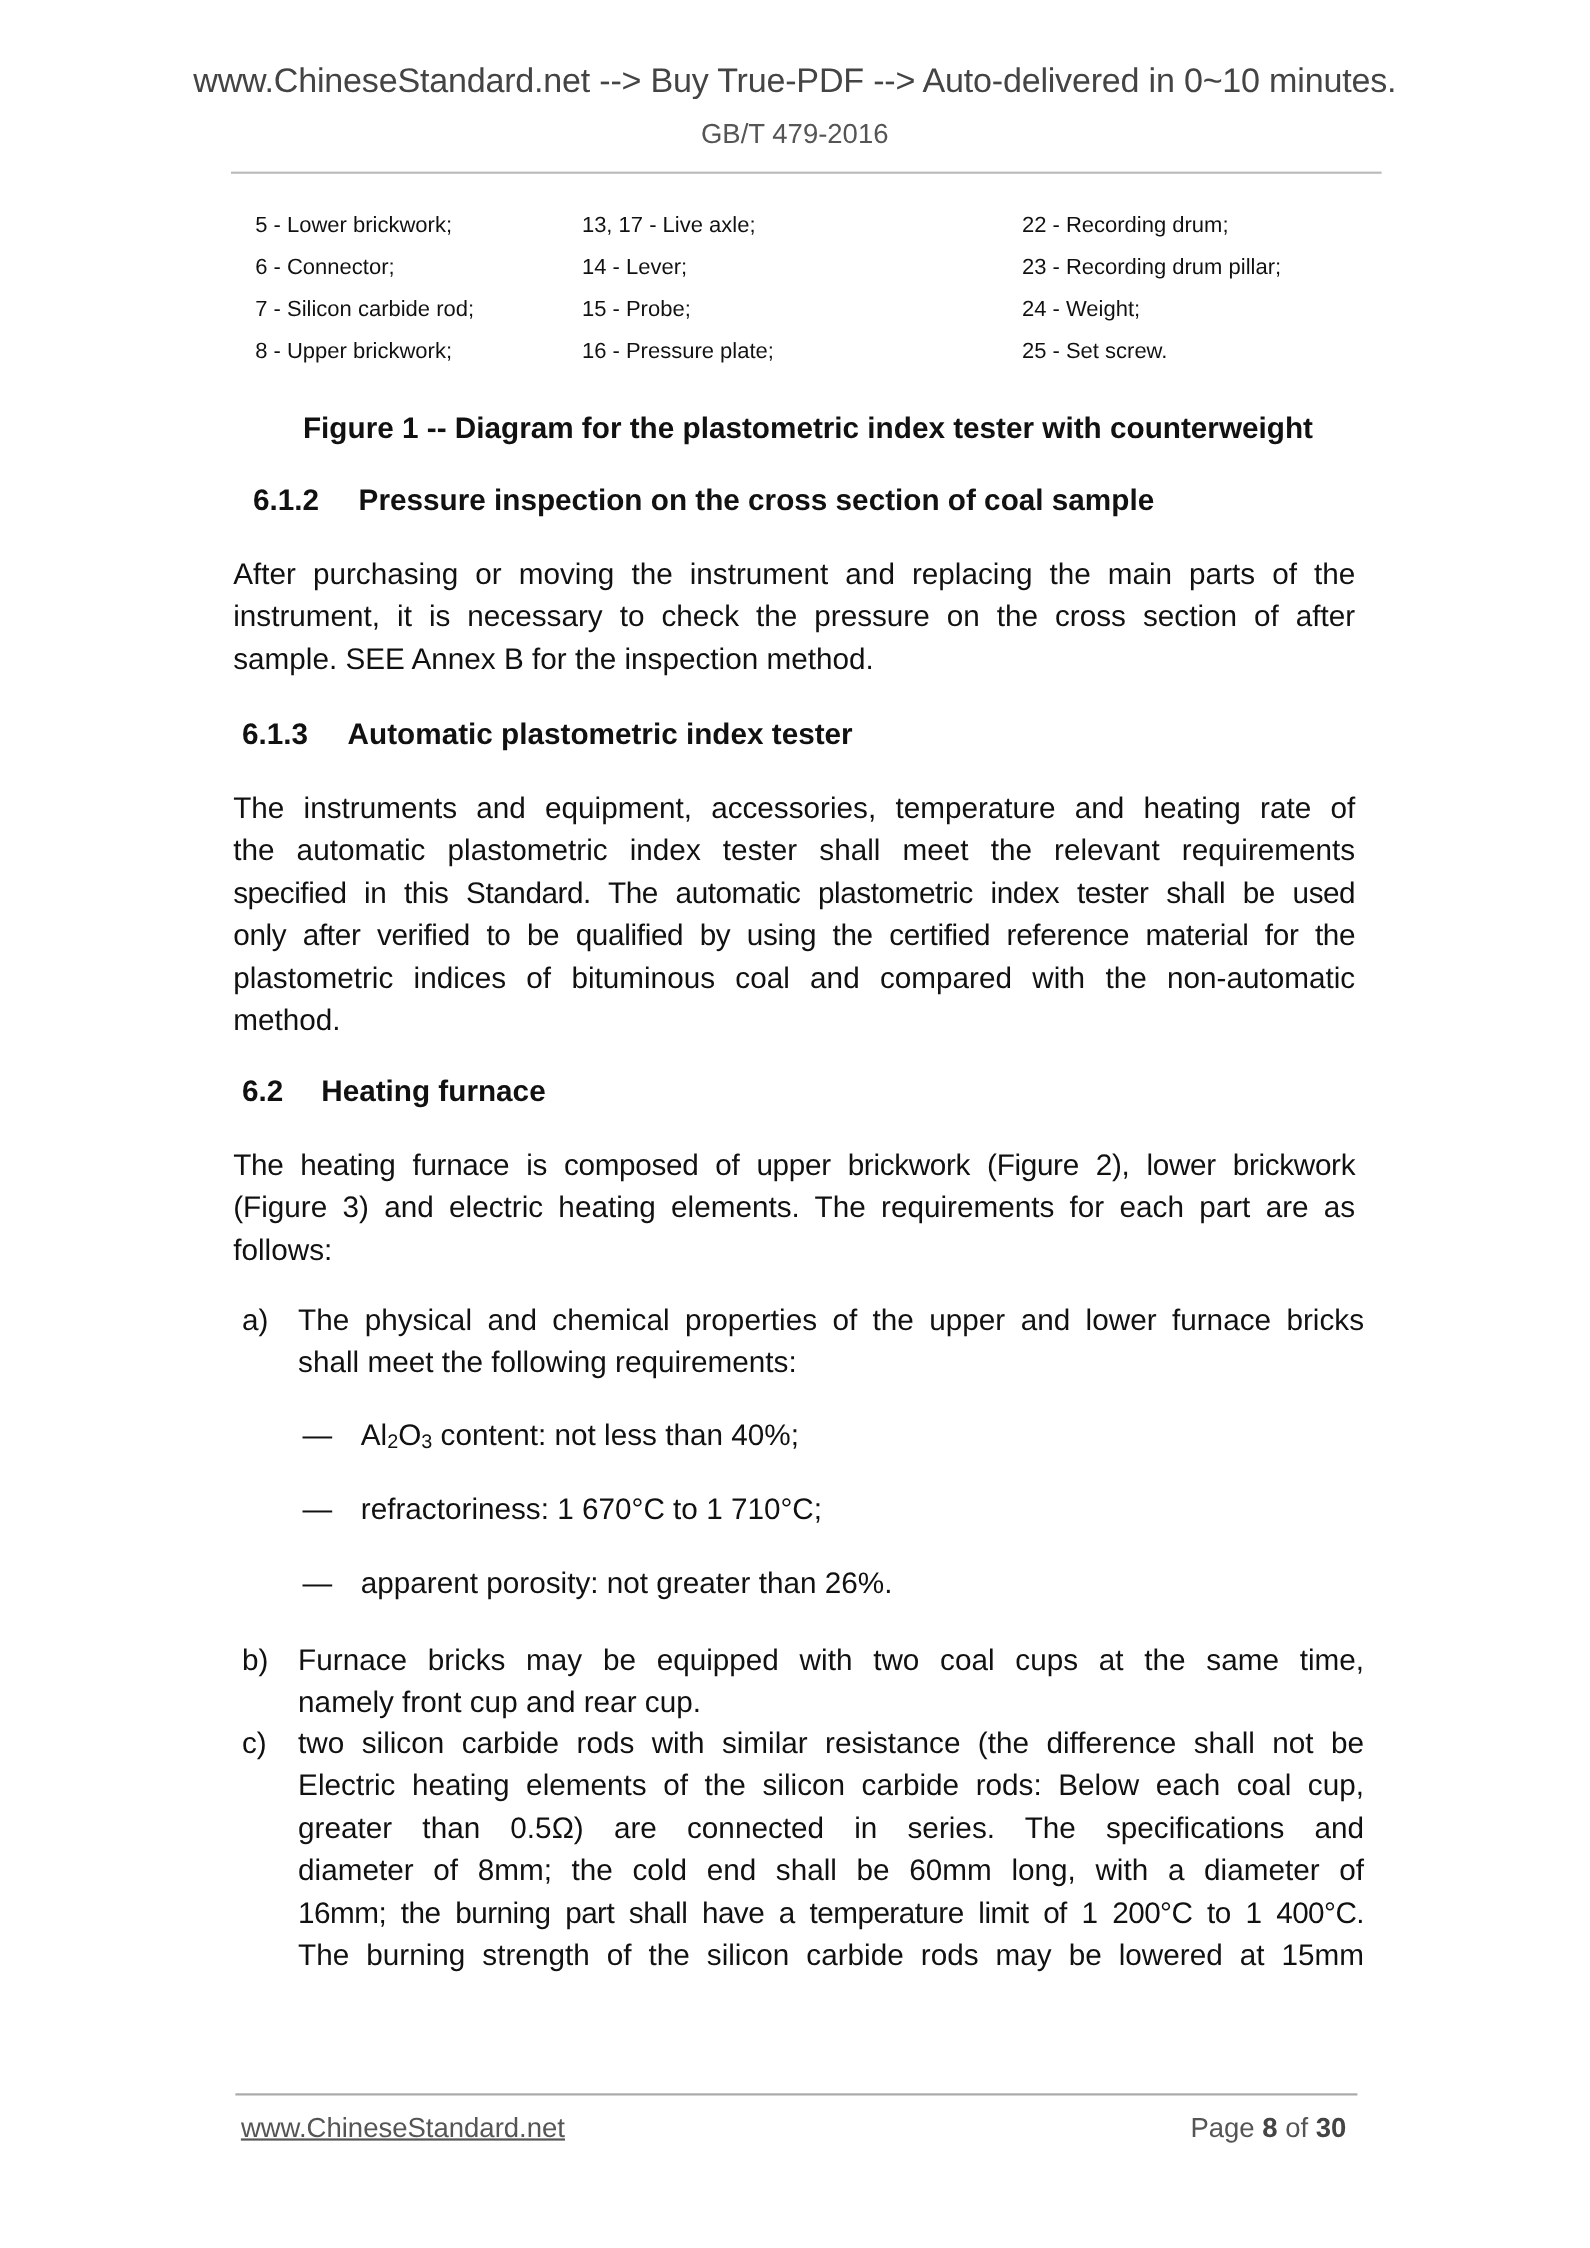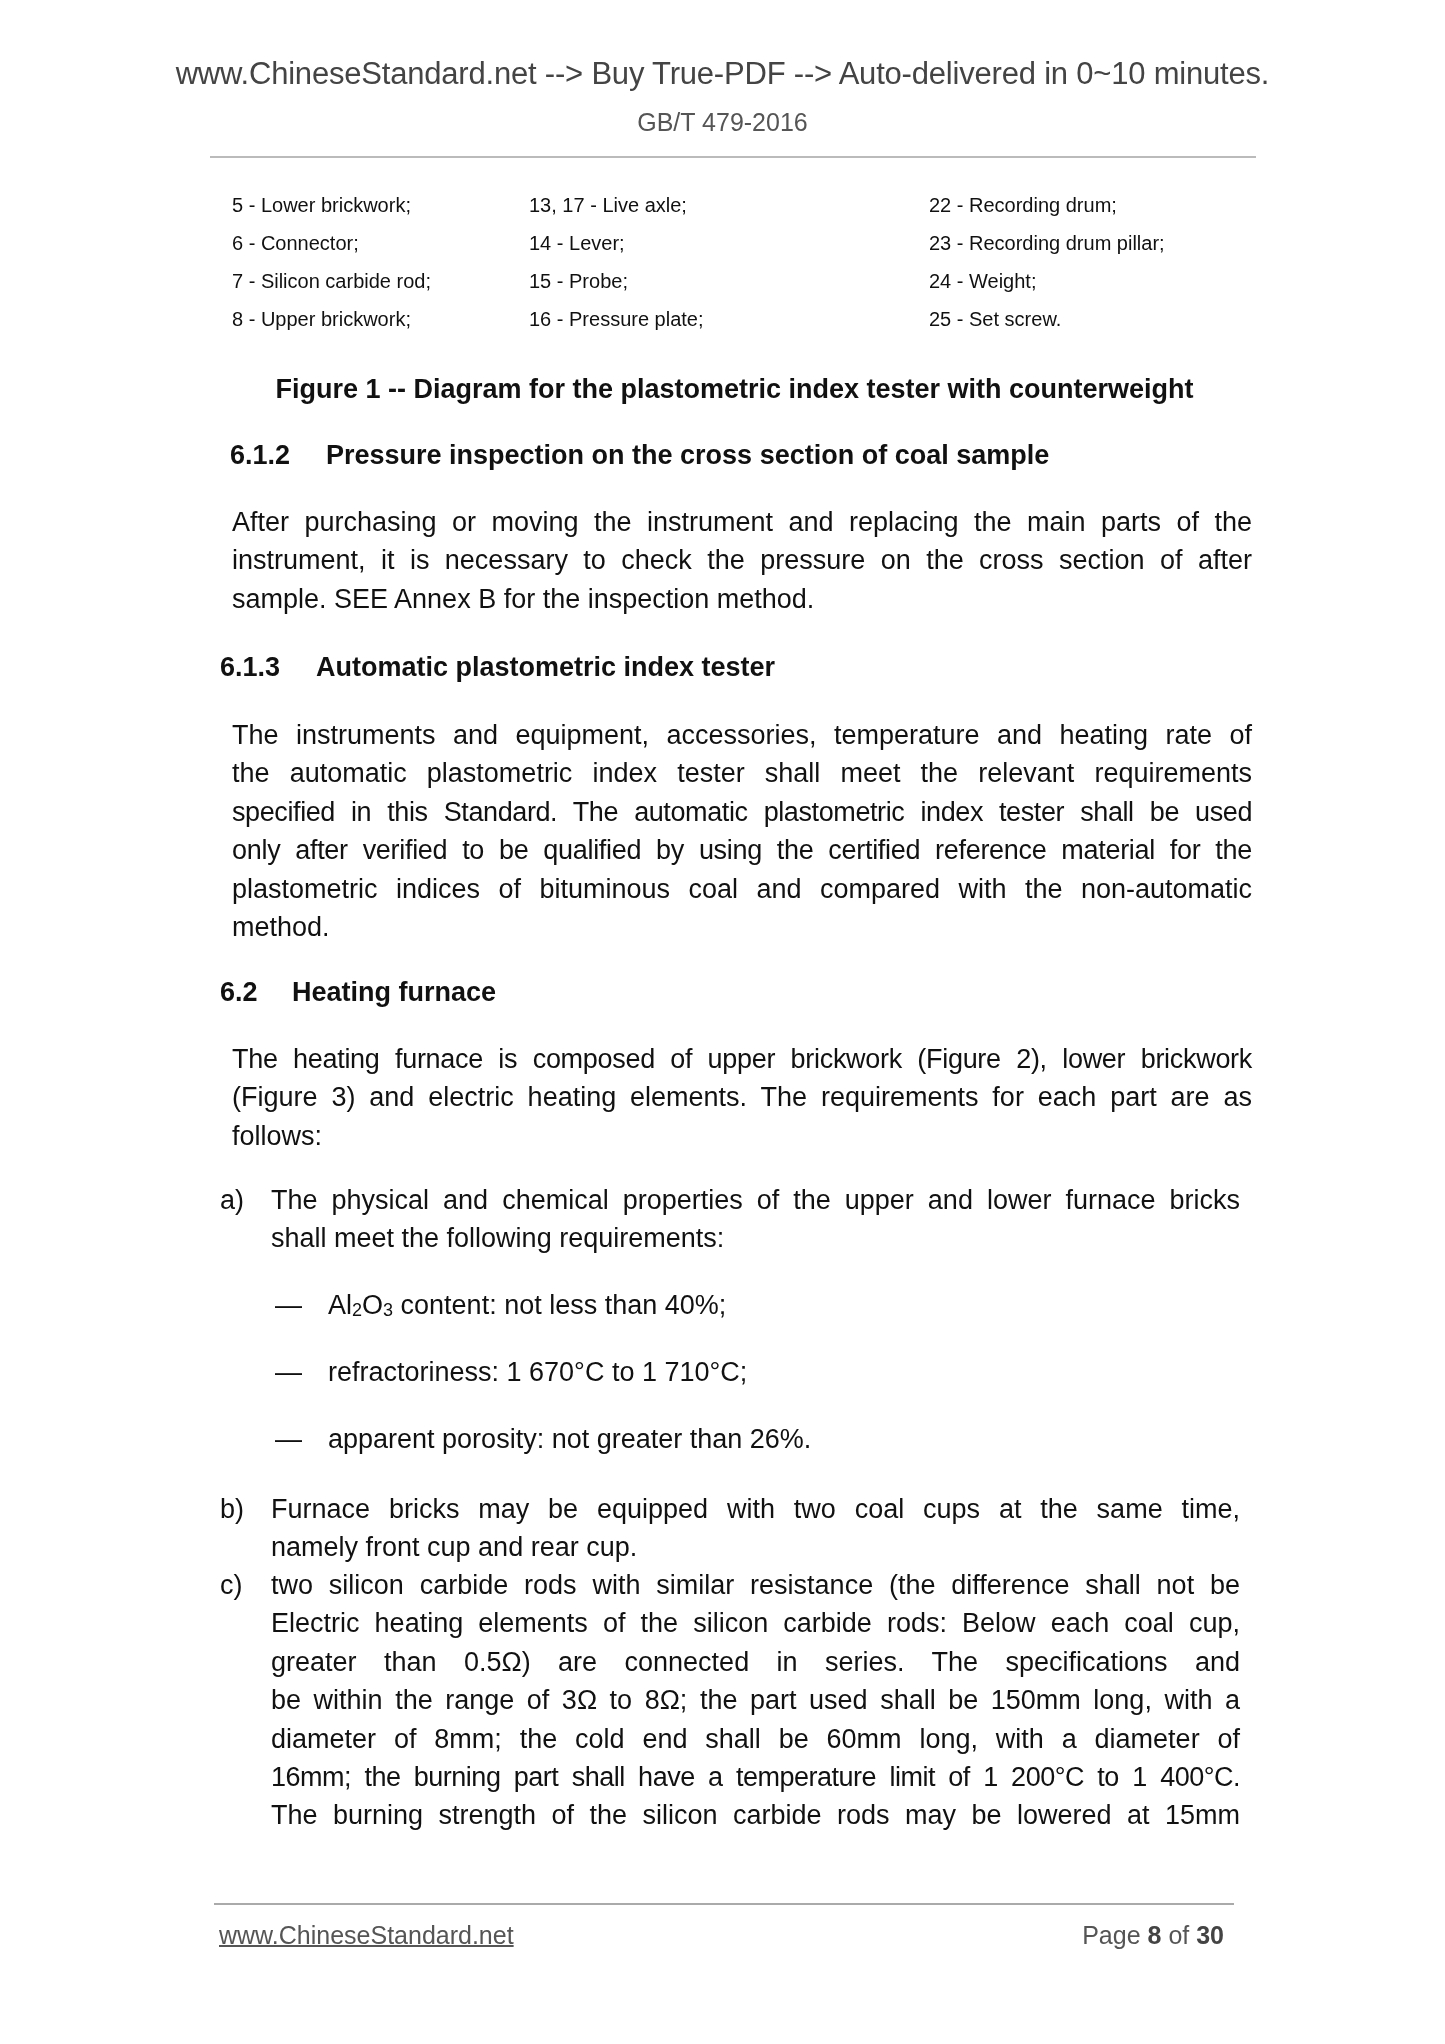--- a/index.html
+++ b/index.html
@@ -32,21 +32,21 @@
     .fig-caption {
       position: absolute; top: 374px; left: 12px; width: 1445px; text-align: center;
       font-size: 27px; font-weight: bold;
     }
     .h3 {
       position: absolute; left: 220px; font-size: 27px; font-weight: bold; white-space: nowrap;
     }
     .h3 .num { display: inline-block; width: 96px; }
     .h3 .num.short { width: 72px; }
     .para {
-      position: absolute; left: 232px; width: 1020px; font-size: 27px; line-height: 38.4px;
+      position: absolute; left: 212px; width: 1020px; font-size: 27px; line-height: 38.4px;
       text-align: justify;
     }
     .list-item { position: absolute; left: 220px; width: 1020px; font-size: 27px; line-height: 38.4px; }
     .list-item .marker { position: absolute; left: 0; top: 0; }
     .list-item .body { margin-left: 51px; text-align: justify; display: block; }
     .dash-item { position: absolute; left: 275px; font-size: 27px; white-space: nowrap; }
     .dash-item .dash { display: inline-block; width: 53px; }
     sub.chem { font-size: 18px; vertical-align: -2px; line-height: 0; }
 
     .rule-bottom {
@@ -150,21 +150,20 @@
     <div>namely front cup and rear cup.</div>
   </span>
 </div>
 
 <div class="list-item" style="top:1566px;">
   <span class="marker">c)</span>
   <span class="body">
     <div style="text-align-last:justify;">two silicon carbide rods with similar resistance (the difference shall not be</div>
     <div style="text-align-last:justify;">Electric heating elements of the silicon carbide rods: Below each coal cup,</div>
     <div style="text-align-last:justify;">greater than 0.5Ω) are connected in series. The specifications and</div>
-    <div style="text-align-last:justify;">be within the range of 3Ω to 8Ω; the part used shall be 150mm long, with a</div>
     <div style="text-align-last:justify;">diameter of 8mm; the cold end shall be 60mm long, with a diameter of</div>
     <div style="text-align-last:justify;letter-spacing:-0.5px;">16mm; the burning part shall have a temperature limit of 1 200°C to 1 400°C.</div>
     <div style="text-align-last:justify;">The burning strength of the silicon carbide rods may be lowered at 15mm</div>
   </span>
 </div>
 
 <div class="rule-bottom"></div>
 <a class="footer-link">www.ChineseStandard.net</a>
 <div class="footer-page">
   <span>Page</span>

